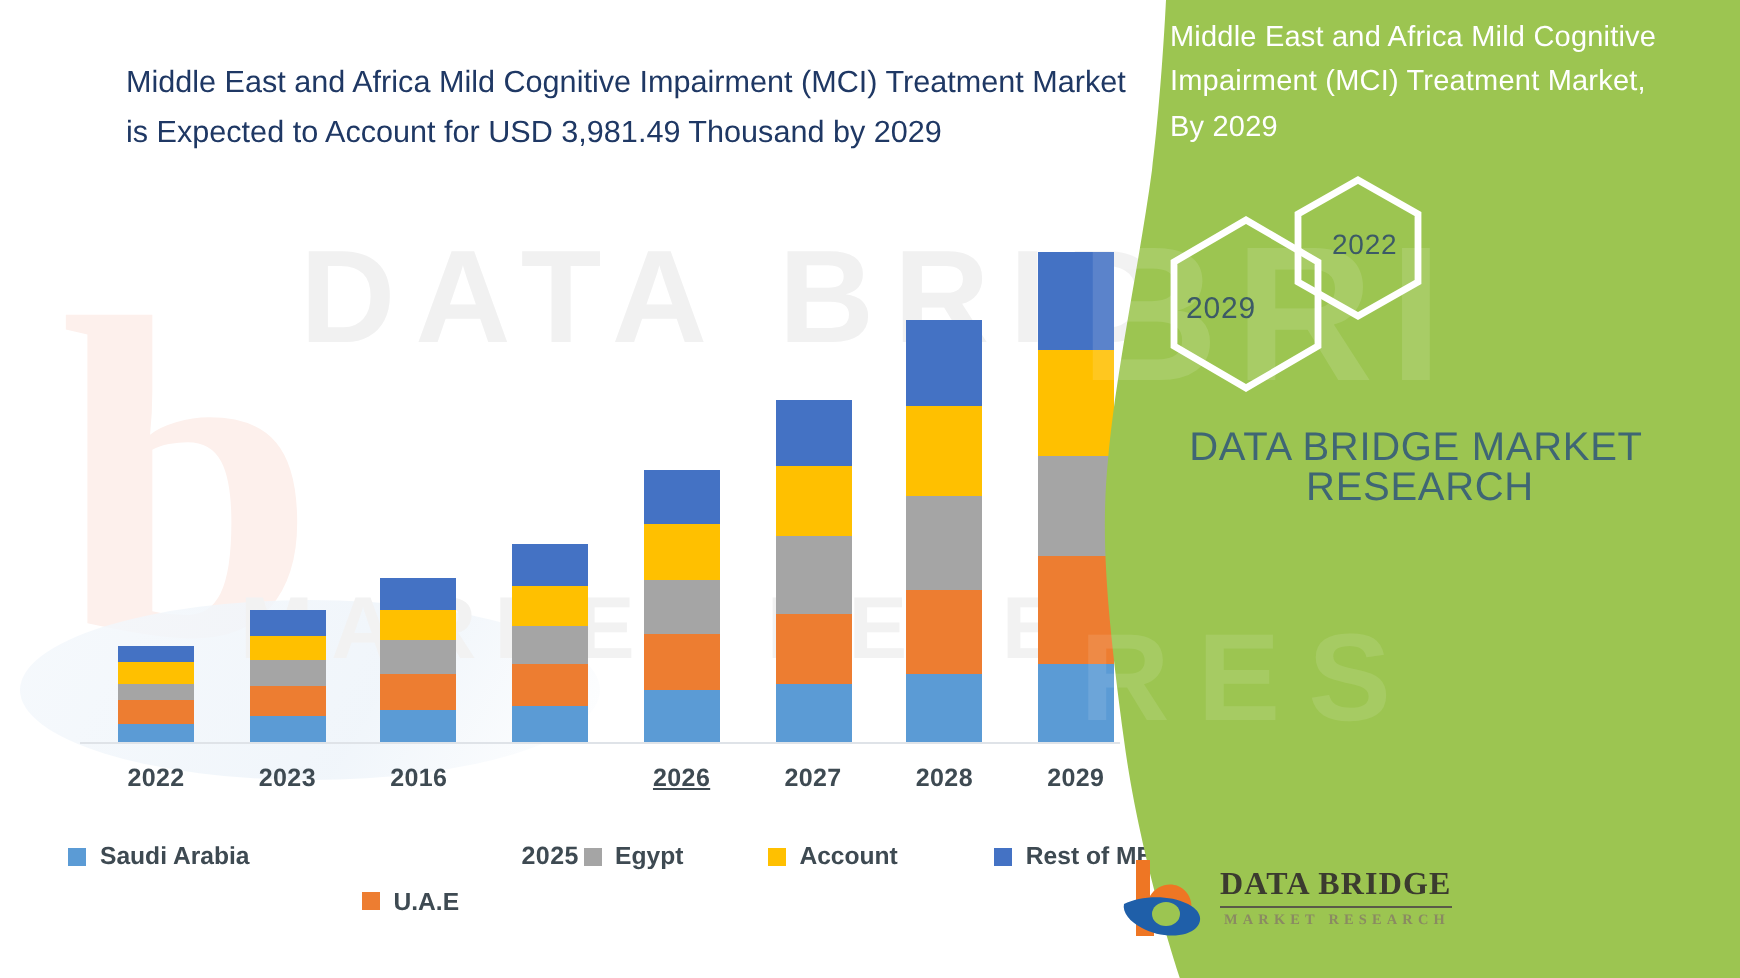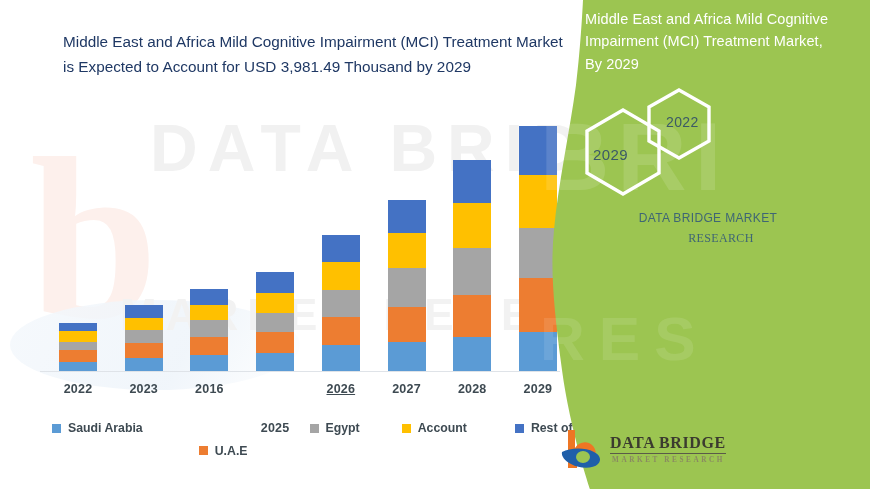--- a/index.html
+++ b/index.html
@@ -24,24 +24,24 @@
 
   .hex-wrap { position:absolute; left:38px; top:78px; width:260px; height:105px; }
   .hex-label {
     position:absolute; color:#3c5a66; font-weight:400; letter-spacing:.4px;
   }
   .hex-label.big { font-size:15px; left:53px; top:146px; }
   .hex-label.small { font-size:14px; left:126px; top:114px; }
 
   .dbmr-line {
     position:absolute; width:260px; text-align:center; color:#3f6674;
-    font-size:12px; letter-spacing:.35px; line-height:1.45;
+    font-size:20px; letter-spacing:.35px; line-height:1.45;
   }
   .dbmr-line.l1 { left:38px; top:210px; }
-  .dbmr-line.l2 { left:51px; top:230px;font-family:Liberation Serif, serif; }
+  .dbmr-line.l2 { left:40px; top:230px; }
 
   
   .left-title {
     position:absolute; left:63px; top:30px; width:500px;
     color:#1f3864; font-size:15.3px; line-height:1.62; font-weight:400;
   }
 
   
   .wm {
     position:absolute; pointer-events:none; user-select:none;
@@ -67,21 +67,21 @@
   .bar { position:absolute; bottom:0; width:38px; }
   .bar .seg { width:100%; display:block; }
 
   .xlabels { position:absolute; left:0; top:382px; width:580px; height:24px; }
   .xlabel {
     position:absolute; width:60px; text-align:center; font-size:12.5px;
     font-weight:700; color:#3e4a52; letter-spacing:.2px;
   }
 
   
-  .legend { position:absolute; left:52px; top:418px; height:20px; display:flex; align-items:center; }
+  .legend { position:absolute; left:34px; top:418px; height:20px; display:flex; align-items:center; }
   .legend-item { display:flex; align-items:center; }
   .legend-swatch { width:9px; height:9px; display:inline-block; margin-right:7px; }
   .legend-text { font-size:12.3px; font-weight:700; color:#3e4a52; white-space:nowrap; }
 
   
   .footer-l, .footer-r {
     position:absolute; top:463px; font-family:"Liberation Serif", serif;
     font-size:9.3px; color:#4a4a4a; white-space:nowrap;
   }
   .footer-l { left:18px; }

